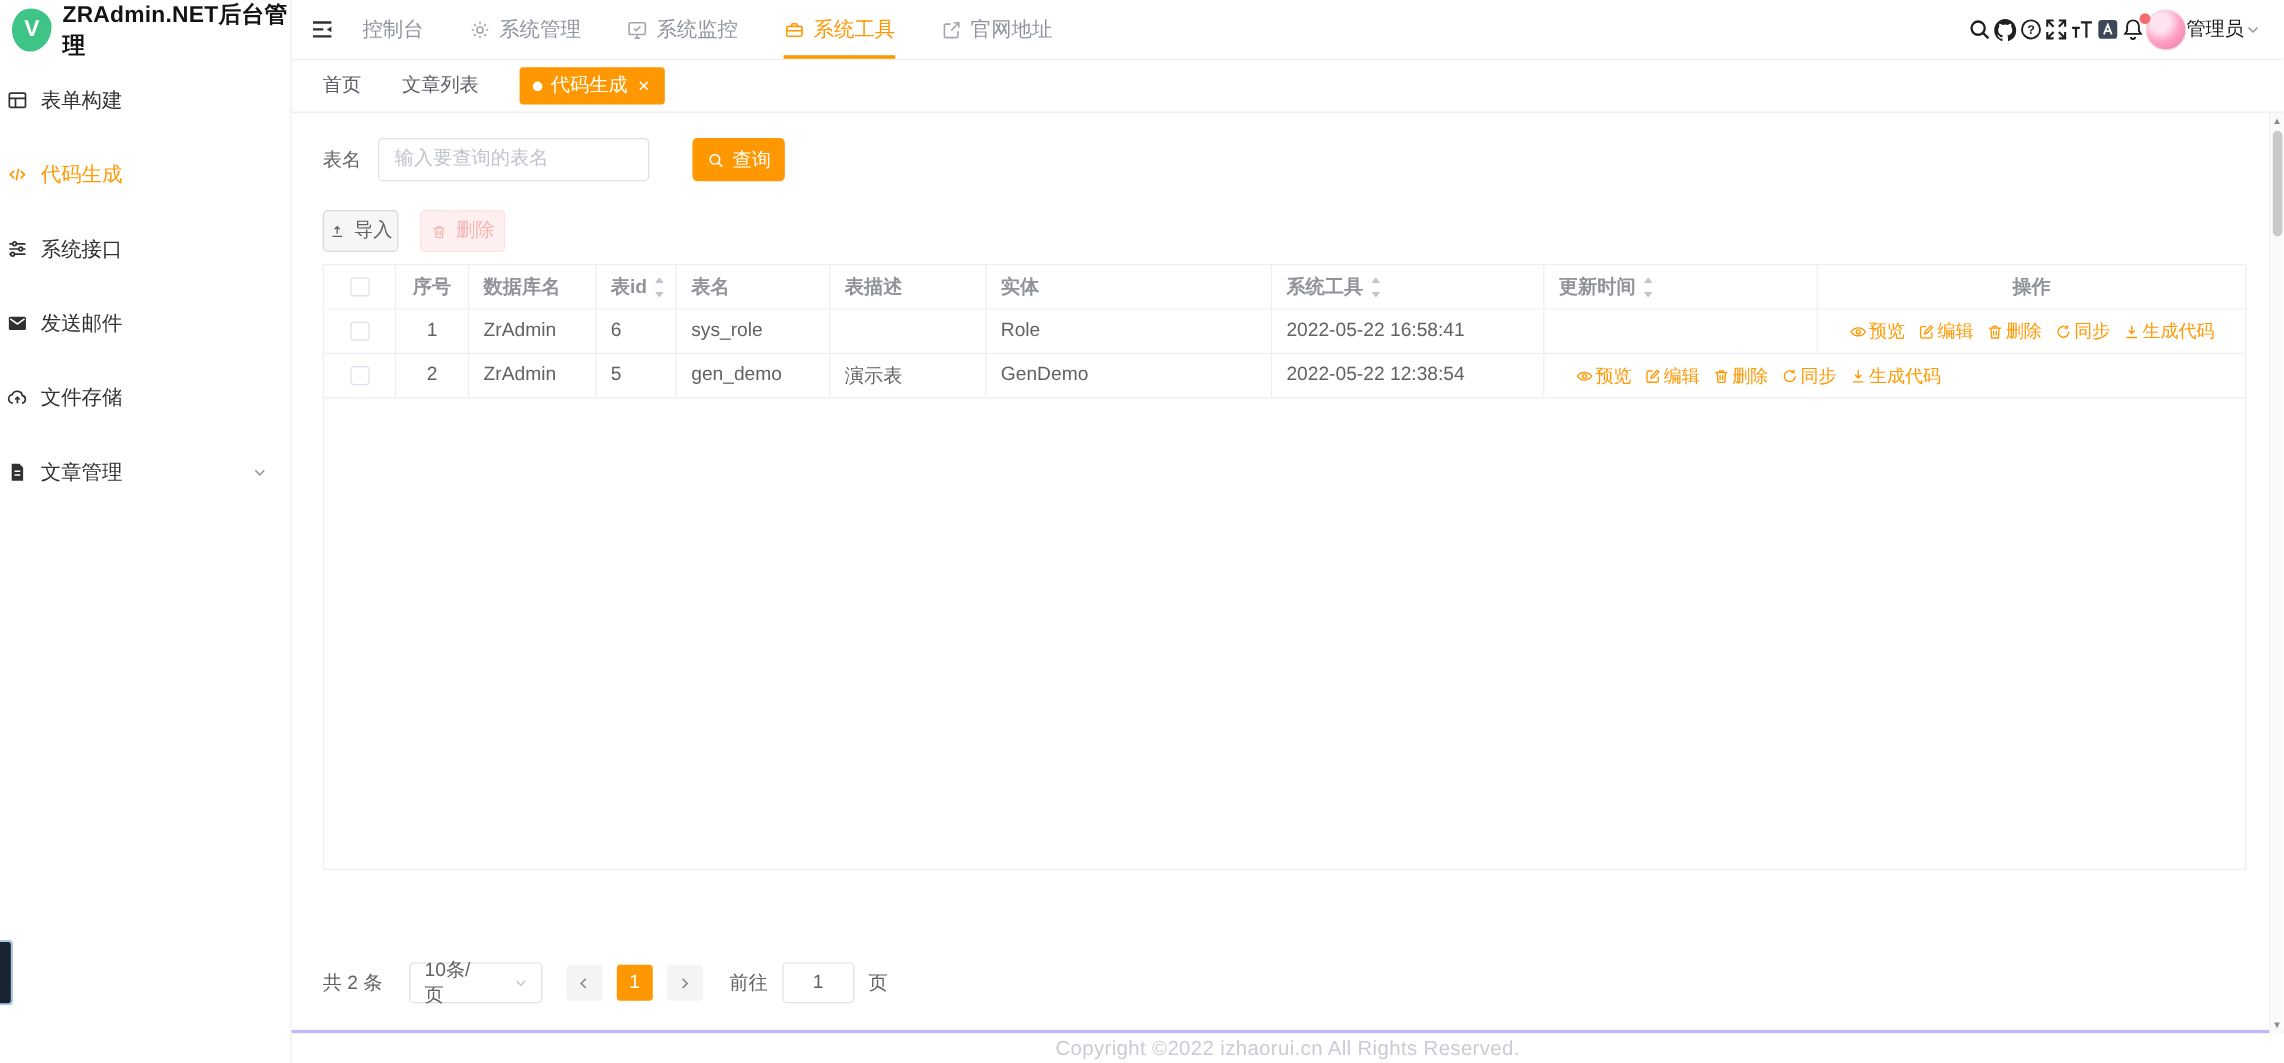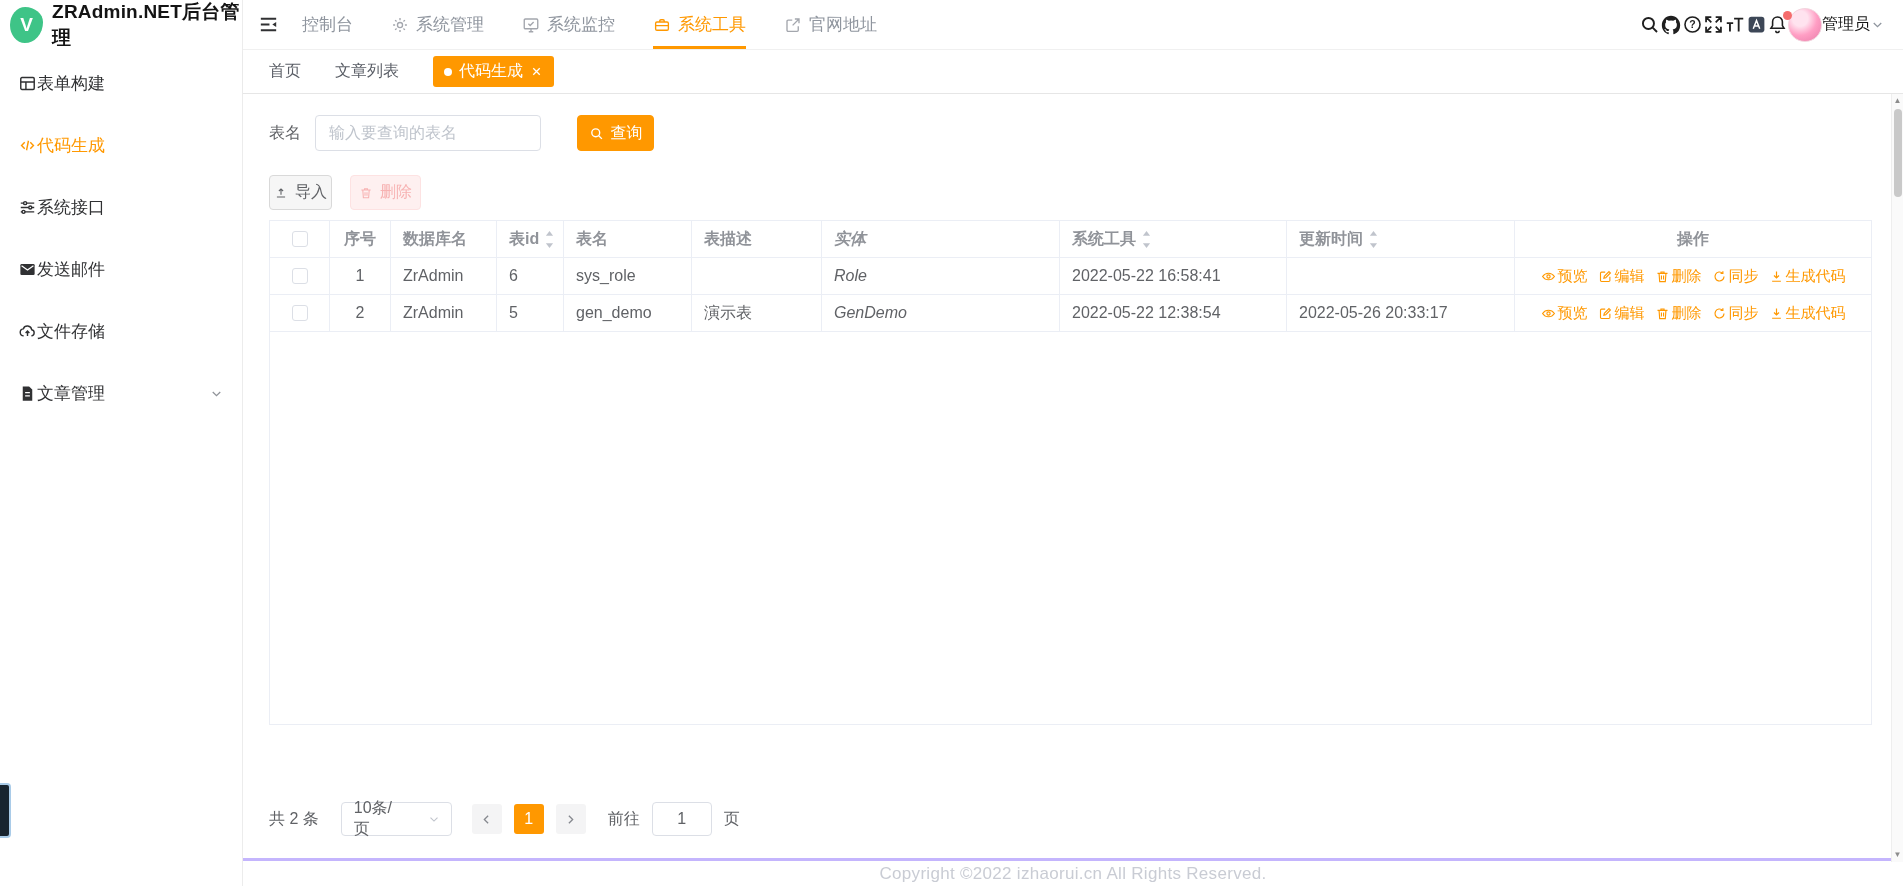--- a/index.html
+++ b/index.html
@@ -15,21 +15,21 @@
   body{font-family:"Liberation Sans","DejaVu Sans",sans-serif;background:#fff;color:#303133;}
   .app{position:relative;width:1903px;height:886px;display:flex;}
   svg{display:block;}
 
   
   .sidebar{width:243px;height:886px;background:#fff;border-right:1px solid #ececec;flex:none;}
   .logo-row{height:50px;display:flex;align-items:center;padding-left:10px;gap:9px;}
   .logo-blob{width:36px;height:36px;background:var(--logo-green);border-radius:46% 54% 55% 45%/50% 42% 58% 50%;display:flex;align-items:center;justify-content:center;color:#fff;font-weight:bold;font-size:19px;}
   .logo-title{font-size:19px;font-weight:bold;color:#141414;letter-spacing:.2px;}
   .menu{list-style:none;padding-top:2px;}
-  .menu li{height:62px;display:flex;align-items:center;padding:0 18px 0 18px;font-size:17px;color:#303133;cursor:pointer;}
+  .menu li{height:62px;display:flex;align-items:center;padding:0 18px 0 5px;gap:10px;font-size:17px;color:#303133;cursor:pointer;}
   .menu li .mico{color:#303133;flex:none;}
   .menu li.active{color:var(--accent);}
   .menu li.active .mico{color:var(--accent);}
   .menu li .spacer{flex:1;}
   .menu li .chev{color:#909399;}
 
   
   .main{flex:1;display:flex;flex-direction:column;min-width:0;}
 
   
@@ -73,21 +73,21 @@
   .trow{display:flex;border-bottom:1px solid var(--border);background:#fff;}
   .trow.head .cell{color:#909399;font-weight:bold;}
   .cell{height:36px;display:flex;align-items:center;padding:0 12px;font-size:16px;color:#606266;border-right:1px solid var(--border);overflow:hidden;white-space:nowrap;}
   .cell:last-child{border-right:none;}
   .c0{width:60px;justify-content:center;}
   .c1{width:61px;justify-content:center;}
   .c2{width:106px;}
   .c3{width:67px;}
   .c4{width:128px;}
   .c5{width:130px;}
-  .c6{width:238px;font-style:italic;}
+  .c6{width:238px;}
   .c7{width:227px;}
   .c8{width:228px;}
   .c9{width:356px;justify-content:center;}
   .checkbox{width:16px;height:16px;border:1px solid #dcdfe6;border-radius:3px;background:#fff;cursor:pointer;}
   .sort{display:inline-flex;flex-direction:column;gap:1px;margin-left:6px;color:#c0c4cc;}
   .ops{display:flex;gap:10px;}
   .op{display:inline-flex;align-items:center;gap:2px;color:var(--accent);font-size:15px;cursor:pointer;text-decoration:none;}
 
   
   .pagination{position:absolute;left:26px;bottom:22px;display:flex;align-items:center;font-size:16px;color:#606266;}
@@ -562,21 +562,20 @@
           <div class="cell c0">
               <span class="checkbox"></span>
             </div>
           <div class="cell c1">2</div>
           <div class="cell c2">ZrAdmin</div>
           <div class="cell c3">5</div>
           <div class="cell c4">gen_demo</div>
           <div class="cell c5">演示表</div>
           <div class="cell c6">GenDemo</div>
           <div class="cell c7">2022-05-22 12:38:54</div>
-          <div class="cell c8">2022-05-26 20:33:17</div>
           <div class="cell c9">
             <div class="ops">
               <a class="op">
                   <span>
                     <svg width="15" height="15">
                       <use href="#i-eye"></use>
                     </svg>
                   </span>
                   <span>预览</span>
                 </a>

